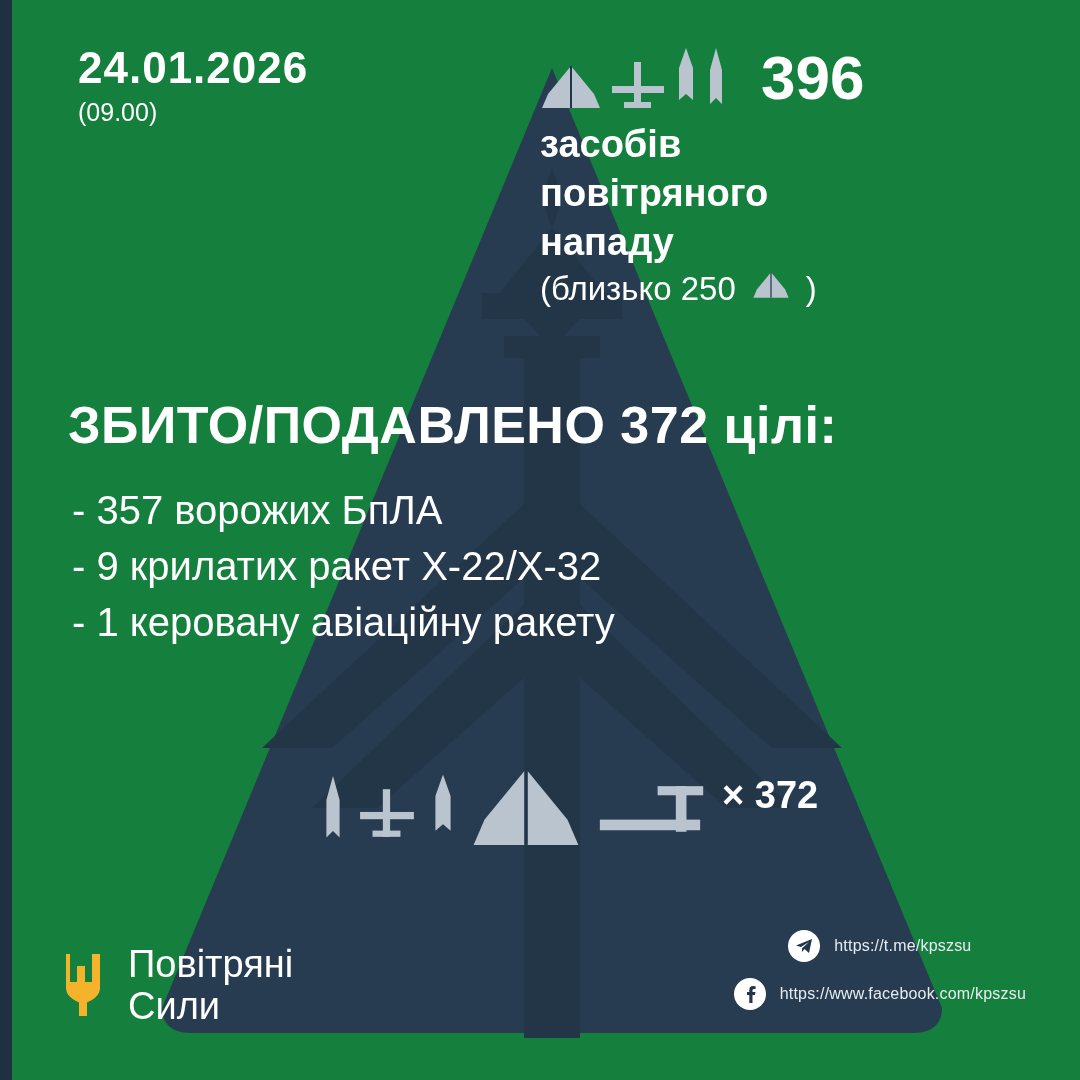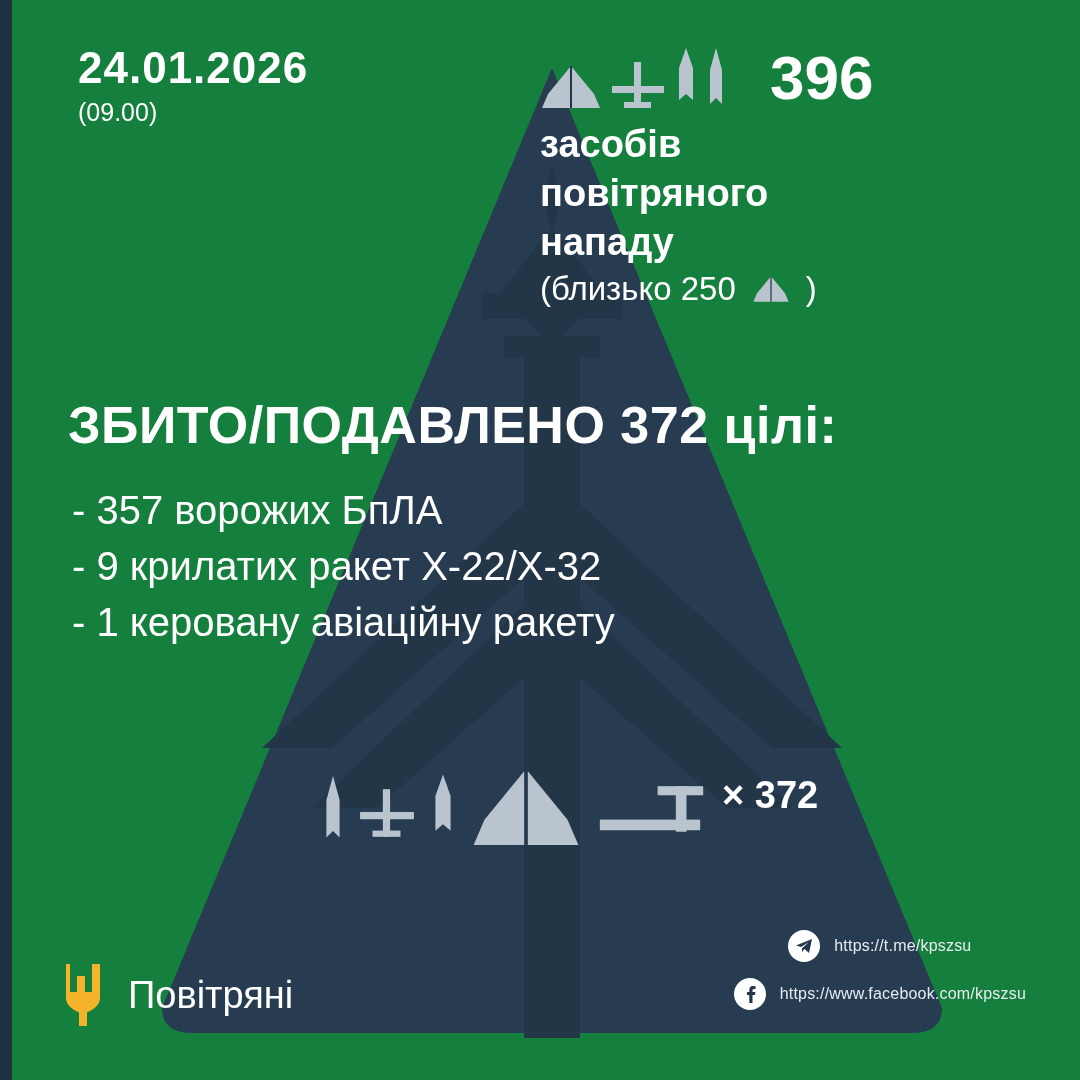--- a/index.html
+++ b/index.html
@@ -65,21 +65,21 @@
     right: 92px;
     top: 40px;
     z-index: 5;
     text-align: left;
     width: 460px;
   }
   .attack-top {
     display: flex;
     align-items: center;
     justify-content: flex-start;
-    gap: 18px;
+    gap: 9px;
     height: 76px;
   }
   .attack-icons {
     display: flex;
     align-items: flex-end;
     gap: 8px;
     height: 64px;
   }
   .attack-count {
     font-size: 62px;
@@ -91,21 +91,20 @@
     font-size: 38px;
     font-weight: bold;
     line-height: 1.08;
     margin-top: 8px;
   }
   .attack-approx {
     font-size: 33px;
     line-height: 1.1;
     margin-top: 8px;
     display: flex;
-    align-items: center;
     gap: 14px;
     white-space: nowrap;
   }
 
   
   .headline {
     position: absolute;
     left: 56px;
     top: 395px;
     font-size: 52px;
@@ -295,20 +294,21 @@
     </div>
     <div class="total-count">× 372</div>
   </div>
 
   <div class="footer-left">
     <svg class="trident" viewBox="0 0 46 66">
       <path d="M2 2 L10 2 L10 30 L17 30 L17 14 L25 14 L25 30 L32 30 L32 2 L40 2 L40 36 Q40 46 23 52 Q6 46 6 36 L6 2 Z M19 50 L27 50 L27 64 L19 64 Z" fill="#f5b32c"></path>
     </svg>
     <div class="brand">
       <div>Повітряні</div>
+      <div>Сили</div>
     </div>
   </div>
 
   <div class="footer-right">
     <div class="social-row">
       <span class="social-icon">
         <svg width="20" height="20" viewBox="0 0 20 20">
           <path d="M2 9.5 L18 3 L15 17 L10.5 13 L8 16 L8 12.2 L15 6 L7 11 Z" fill="#22354a"></path>
         </svg>
       </span>

